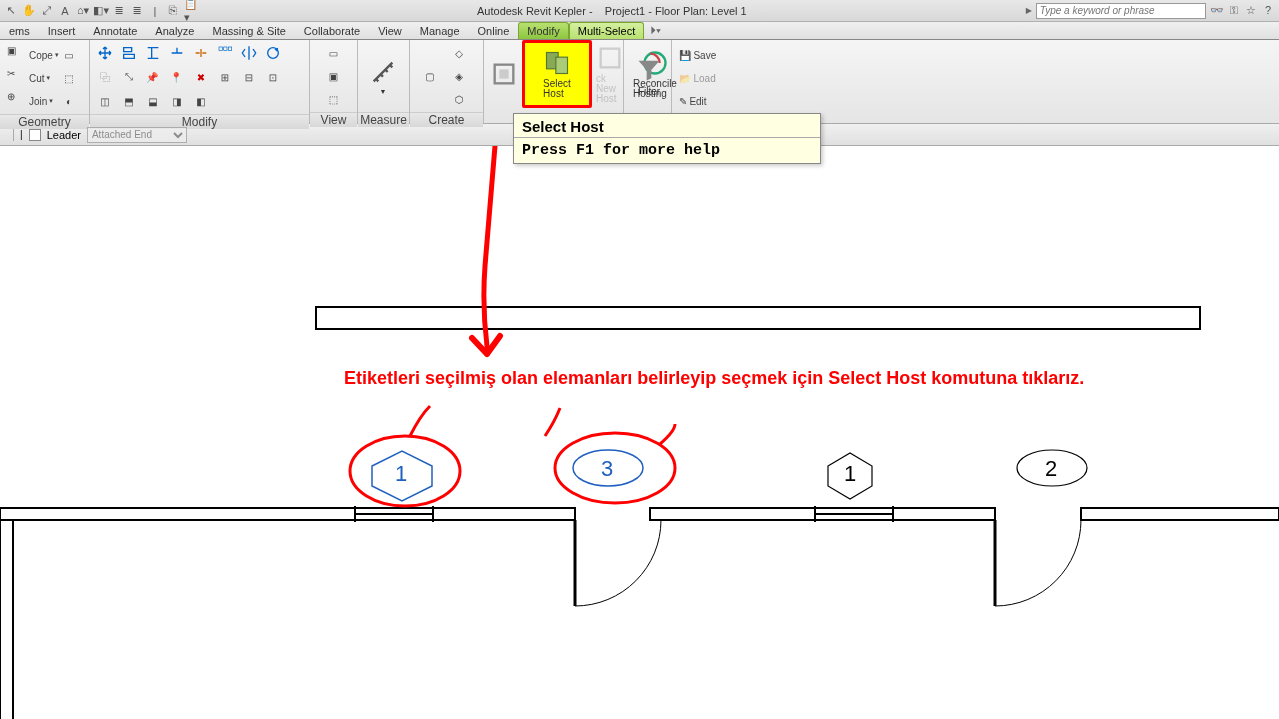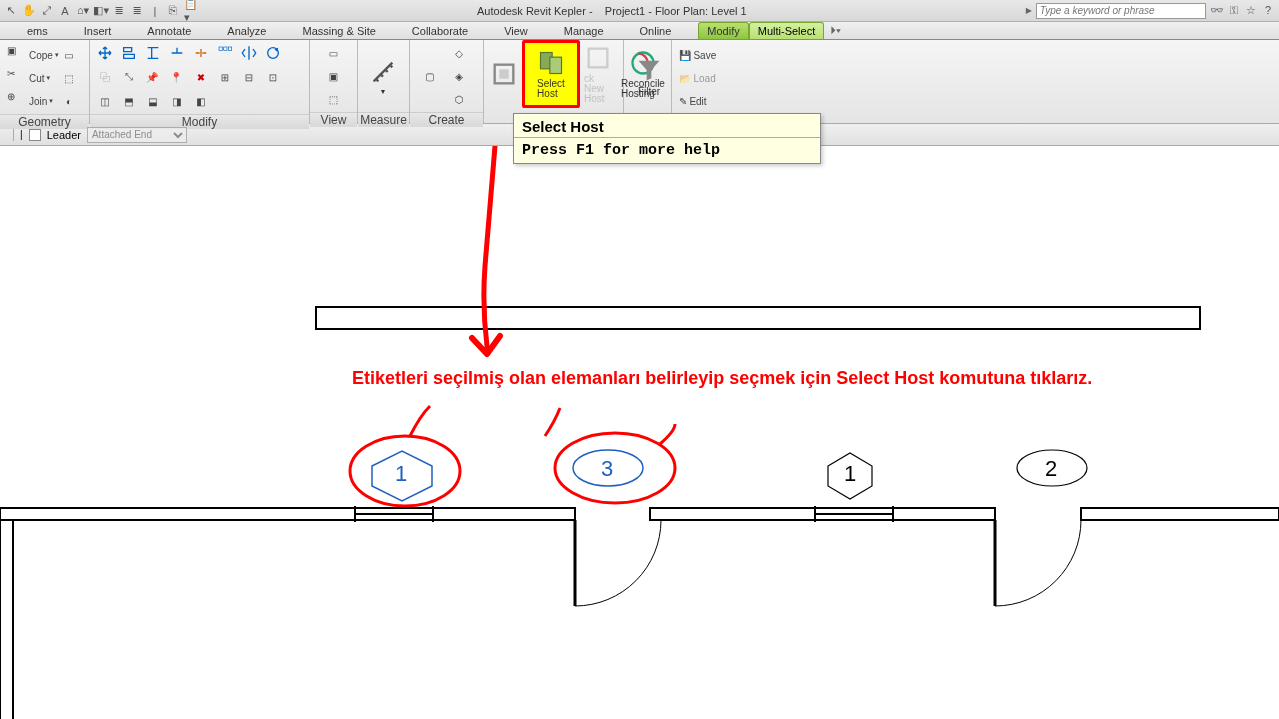--- a/index.html
+++ b/index.html
@@ -9,21 +9,21 @@
 .title-bar { height: 22px; background: linear-gradient(#e8e8e8,#d8d8d8); display: flex; align-items: center; padding: 0 4px; font-size: 11px; color:#333; border-bottom:1px solid #b0b0b0; }
 .qat { display:flex; gap:4px; align-items:center; }
 .qat span { width:14px; height:14px; display:inline-flex; align-items:center; justify-content:center; color:#555; }
 .title-center { flex:1; text-align:center; font-size:11px; color:#333; }
 .title-right { display:flex; align-items:center; gap:4px; }
 .search-box { width:170px; height:16px; border:1px solid #999; font-size:10px; font-style:italic; color:#888; padding:0 3px; background:#fff; }
 .title-icons span { width:14px; height:14px; display:inline-flex; align-items:center; justify-content:center; color:#555; font-size:11px; }
 
 
 .tabs { height:18px; background:linear-gradient(#f0f0f0,#e0e0e0); display:flex; align-items:flex-end; font-size:11px; border-bottom:1px solid #888; }
-.tab { padding:2px 8px; color:#333; cursor:pointer; border:1px solid transparent; border-bottom:none;margin-left:18px; }
+.tab { padding:2px 8px; color:#333; cursor:pointer; border:1px solid transparent; border-bottom:none; }
 .tab.active { background:linear-gradient(#b8e070,#8cc63f); border:1px solid #7aa52e; border-bottom:none; border-radius:3px 3px 0 0; }
 .tab-context { background:linear-gradient(#d4f0a0,#b8e070); border:1px solid #7aa52e; border-bottom:none; border-radius:3px 3px 0 0; padding:2px 8px; }
 .tab-arrow { padding:2px 6px; color:#666; }
 
 
 .ribbon { height:84px; background:linear-gradient(#f5f5f5,#e5e5e5); display:flex; border-bottom:1px solid #aaa; position:relative; }
 .ribbon::after { content:""; position:absolute; right:0; top:0; bottom:0; left:708px; background:linear-gradient(#d8e8c8,#c0d8a0); z-index:-1; }
 .panel { border-right:1px solid #bbb; display:flex; flex-direction:column; height:100%; }
 .panel-body { flex:1; display:flex; align-items:center; padding:2px 4px; gap:2px; }
 .panel-label { height:16px; font-size:12px; text-align:center; color:#444; background:linear-gradient(#e8e8e8,#d8d8d8); border-top:1px solid #ccc; display:flex; align-items:center; justify-content:center; gap:2px; }
@@ -234,21 +234,21 @@
   <div class="panel" style="width:140px;border-right:1px solid #bbb">
     <div class="panel-body" style="padding:0 2px;gap:0">
       <div class="bigbtn" style="padding:2px 3px">
         <span class="icon">
             <svg viewBox="0 0 24 24">
               <rect x="4" y="4" width="16" height="16" fill="none" stroke="#888" stroke-width="2"></rect>
               <path d="M8 8h8v8H8z" fill="#ccc"></path>
             </svg>
           </span>
       </div>
-      <div class="bigbtn highlight" style="padding:2px 12px">
+      <div class="bigbtn highlight" style="padding:2px 18px">
         <span class="icon">
             <svg viewBox="0 0 24 24">
               <rect x="3" y="3" width="10" height="14" fill="#8a5" stroke="#573"></rect>
               <rect x="11" y="7" width="10" height="14" fill="#ac7" stroke="#573"></rect>
             </svg>
           </span>
         <span style="line-height:1">Select<br>Host</span>
       </div>
       <div class="bigbtn disabled" style="padding:20px 3px">
         <span class="icon">
@@ -382,13 +382,13 @@
   </g>
 
   <g stroke="red" stroke-width="5" fill="none" stroke-linecap="round">
     <path d="M495 0 Q490 60 485 120 Q482 160 487 200 L487 208"></path>
     <path d="M487 208 L472 192 M487 208 L500 190" stroke-width="6"></path>
   </g>
 
 </svg>
 </div>
 
-<div class="anno-text" style="left:352px;top:368px">Etiketleri seçilmiş olan elemanları belirleyip seçmek için Select Host komutuna tıklarız.</div>
+<div class="anno-text" style="left:344px;top:368px">Etiketleri seçilmiş olan elemanları belirleyip seçmek için Select Host komutuna tıklarız.</div>
 
 </body></html>

